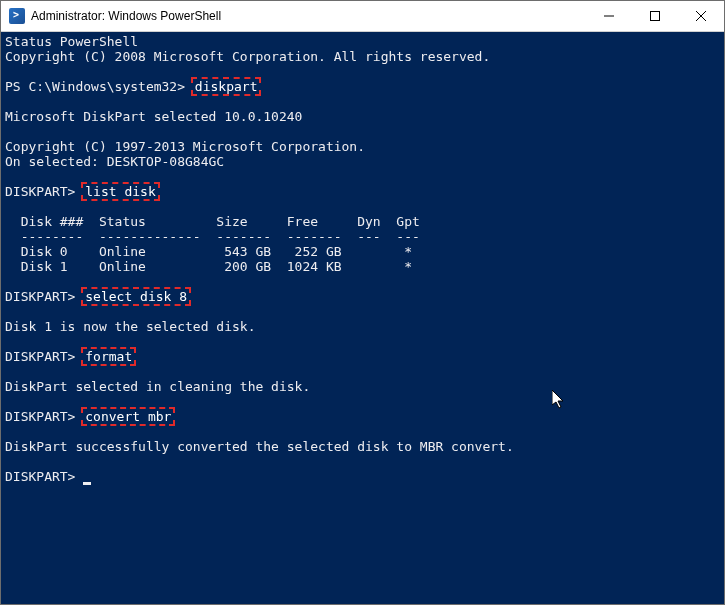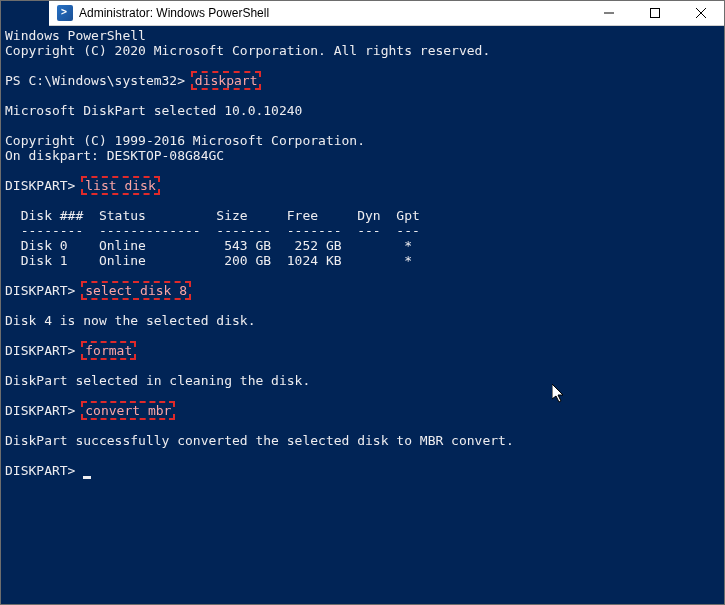--- a/index.html
+++ b/index.html
@@ -12,26 +12,25 @@
   }
   .window {
     width: 725px;
     height: 605px;
     border: 1px solid #6d6d6d;
     background: #012456;
     display: flex;
     flex-direction: column;
   }
   .titlebar {
-    height: 25px;
+    height: 31px;
     background: #fff;
     display: flex;
     align-items: center;
     border-bottom: 1px solid #d0d0d0;
-    margin-left: 48px;
   }
   .titlebar-icon {
     width: 16px; height: 16px;
     margin: 0 6px 0 8px;
     background: linear-gradient(135deg,#2671c5 0%,#1a4f94 100%);
     border-radius: 2px;
     position: relative;
   }
   .titlebar-icon::after {
     content: ">";
@@ -63,21 +62,21 @@
     color: #eeedf0;
     font-family: Consolas, "Lucida Console", monospace;
     font-size: 13px;
     line-height: 15px;
     padding: 2px 4px;
     white-space: pre;
     position: relative;
     overflow: hidden;
   }
   .hl {
-    color: #fca5a5;
+    color: #ffffff;
     outline: 2px dashed #e02a2a;
     outline-offset: 0;
     padding: 0 2px;
   }
   .cursor {
     display: inline-block;
     width: 8px; height: 3px;
     background: #eeedf0;
     transform: translateY(4px);
   }
@@ -104,40 +103,40 @@
         </svg>
     </div>
     <div class="winbtn">
       <svg width="10" height="10">
           <line x1="0" y1="0" x2="10" y2="10" stroke="#000" stroke-width="1"></line>
           <line x1="10" y1="0" x2="0" y2="10" stroke="#000" stroke-width="1"></line>
         </svg>
     </div>
   </div>
 
-  <div class="terminal"><span>Windows PowerShell</span>
-<span>Copyright (C) 2020 Microsoft Corporation. All rights reserved.</span>
+  <div class="terminal"><span>Status PowerShell</span>
+<span>Copyright (C) 2008 Microsoft Corporation. All rights reserved.</span>
 
 <span>PS C:\Windows\system32&gt; </span><span class="hl">diskpart</span>
 
 <span>Microsoft DiskPart selected 10.0.10240</span>
 
-<span>Copyright (C) 1999-2016 Microsoft Corporation.</span>
-<span>On diskpart: DESKTOP-08G84GC</span>
+<span>Copyright (C) 1997-2013 Microsoft Corporation.</span>
+<span>On selected: DESKTOP-08G84GC</span>
 
 <span>DISKPART&gt; </span><span class="hl">list disk</span>
 
 <span>  Disk ###  Status         Size     Free     Dyn  Gpt</span>
 <span>  --------  -------------  -------  -------  ---  ---</span>
 <span>  Disk 0    Online          543 GB   252 GB        *</span>
 <span>  Disk 1    Online          200 GB  1024 KB        *</span>
 
 <span>DISKPART&gt; </span><span class="hl">select disk 8</span>
 
-<span>Disk 4 is now the selected disk.</span>
+<span>Disk 1 is now the selected disk.</span>
 
 <span>DISKPART&gt; </span><span class="hl">format</span>
 
 <span>DiskPart selected in cleaning the disk.</span>
 
 <span>DISKPART&gt; </span><span class="hl">convert mbr</span>
 
 <span>DiskPart successfully converted the selected disk to MBR convert.</span>
 
 <span>DISKPART&gt; </span><span class="cursor"></span>

